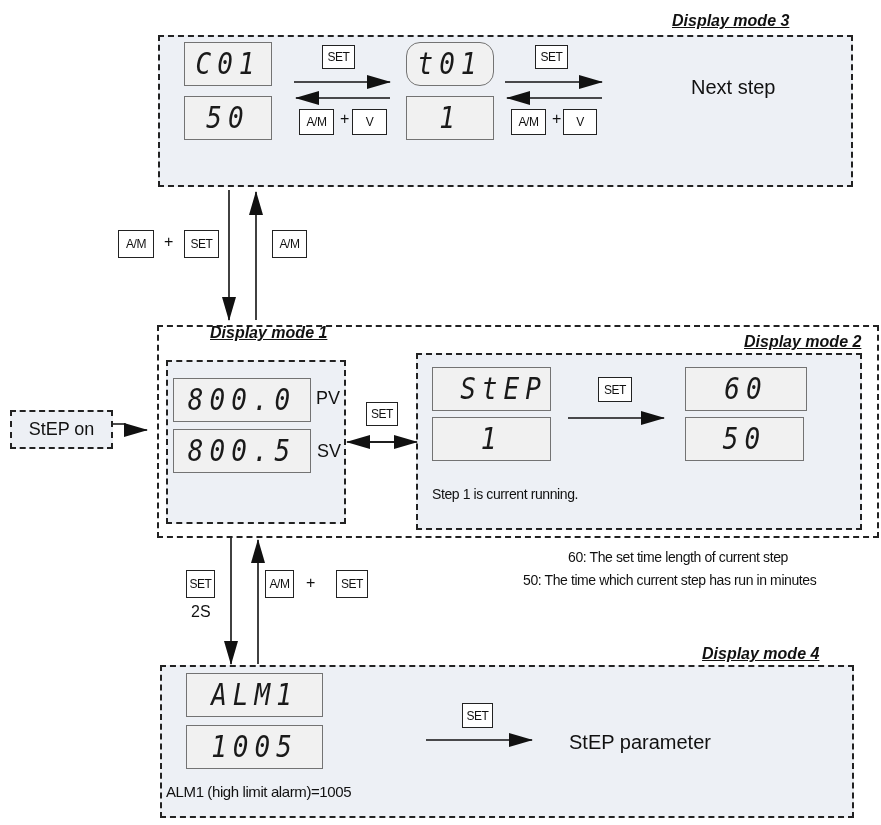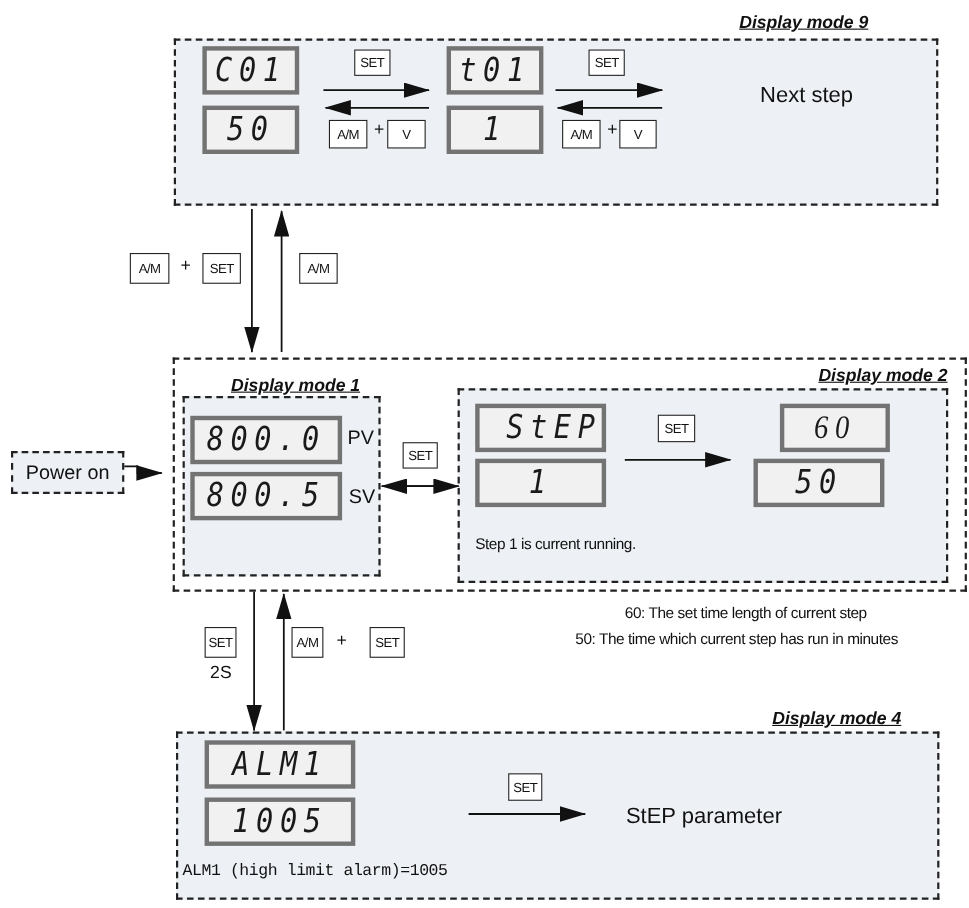--- a/index.html
+++ b/index.html
@@ -2,76 +2,76 @@
 <html><head>
 <meta charset="utf-8">
 <style>
   html, body { margin:0; padding:0; background:#ffffff; }
   body { width:881px; height:825px; position:relative; overflow:hidden;
          font-family:"Liberation Sans", sans-serif; color:#111; }
   .panel { position:absolute; background:#edf0f5; border:2px dashed #222; box-sizing:border-box; }
   .frame { position:absolute; border:2px dashed #222; box-sizing:border-box; background:transparent; }
   .title { position:absolute; font-weight:bold; font-style:italic; text-decoration:underline;
            font-size:16px; white-space:nowrap; }
-  .lcd { position:absolute; background:#f1f1f1; border:4px solid #737373; box-sizing:border-box;
+  .lcd { position:absolute; background:#f1f1f1; border:1px solid #737373; box-sizing:border-box;
          font-family:"DejaVu Sans Mono", monospace; font-style:italic; font-size:26px;
          letter-spacing:6px; display:flex; align-items:center; justify-content:center;
          color:#1a1a1a; font-weight:normal; transform-origin:center; }
   .lcd span { display:inline-block; transform:scaleY(1.15); }
   .key { position:absolute; background:#fff; border:1.5px solid #222; box-sizing:border-box;
          font-size:12px; display:flex; align-items:center; justify-content:center;
          letter-spacing:-0.5px; }
   .plus { position:absolute; font-size:16px; }
   .txt { position:absolute; white-space:nowrap; }
   svg.arrows { position:absolute; left:0; top:0; }
 </style>
 </head>
 <body>
 
-<div class="title" style="left:672px; top:12px;">Display mode 9</div>
+<div class="title" style="left:672px; top:12px;">Display mode 3</div>
 <div class="panel" style="left:158px; top:35px; width:695px; height:152px;"></div>
 
 <div class="lcd" style="left:184px; top:42px; width:88px; height:44px;">
     <span>C01</span>
   </div>
 <div class="lcd" style="left:184px; top:96px; width:88px; height:44px;">
     <span>50</span>
   </div>
 
 <div class="key" style="left:322px; top:45px; width:33px; height:24px;">SET</div>
 <div class="key" style="left:299px; top:109px; width:35px; height:26px;">A/M</div>
 <div class="plus" style="left:340px; top:110px;">+</div>
 <div class="key" style="left:352px; top:109px; width:35px; height:26px;">V</div>
 
-<div class="lcd" style="left:406px; top:42px; width:88px; height:44px;">
+<div class="lcd" style="left:406px; top:42px; width:88px; height:44px;border-radius:14px;">
     <span>t01</span>
   </div>
 <div class="lcd" style="left:406px; top:96px; width:88px; height:44px;">
     <span>1</span>
   </div>
 
 <div class="key" style="left:535px; top:45px; width:33px; height:24px;">SET</div>
 <div class="key" style="left:511px; top:109px; width:35px; height:26px;">A/M</div>
 <div class="plus" style="left:552px; top:110px;">+</div>
 <div class="key" style="left:563px; top:109px; width:34px; height:26px;">V</div>
 
 <div class="txt" style="left:691px; top:76px; font-size:20px;">Next step</div>
 
 <div class="key" style="left:118px; top:230px; width:36px; height:28px;">A/M</div>
 <div class="plus" style="left:164px; top:233px;">+</div>
 <div class="key" style="left:184px; top:230px; width:35px; height:28px;">SET</div>
 <div class="key" style="left:272px; top:230px; width:35px; height:28px;">A/M</div>
 
 <div class="panel" style="left:10px; top:410px; width:103px; height:39px; display:flex; align-items:center; justify-content:center; font-size:18px;">
-    <span>Power on</span>
+    <span>StEP on</span>
   </div>
 
 <div class="frame" style="left:157px; top:325px; width:722px; height:213px;"></div>
 
-<div class="title" style="left:210px; top:342px;">Display mode 1</div>
+<div class="title" style="left:210px; top:324px;">Display mode 1</div>
 <div class="panel" style="left:166px; top:360px; width:180px; height:164px;"></div>
 <div class="lcd" style="left:173px; top:378px; width:138px; height:44px;">
     <span>800.0</span>
   </div>
 <div class="txt" style="left:316px; top:388px; font-size:18px;">PV</div>
 <div class="lcd" style="left:173px; top:429px; width:138px; height:44px;">
     <span>800.5</span>
   </div>
 <div class="txt" style="left:317px; top:441px; font-size:18px;">SV</div>
 
@@ -79,21 +79,21 @@
 
 <div class="title" style="left:730px; top:333px;margin-left:14px;">Display mode 2</div>
 <div class="panel" style="left:416px; top:353px; width:446px; height:177px;"></div>
 <div class="lcd" style="left:432px; top:367px; width:119px; height:44px;padding-left:24px;">
     <span>StEP</span>
   </div>
 <div class="lcd" style="left:432px; top:417px; width:119px; height:44px;">
     <span>1</span>
   </div>
 <div class="key" style="left:598px; top:377px; width:34px; height:25px;">SET</div>
-<div class="lcd" style="left:709px; top:367px; width:100px; height:44px;font-family:Liberation Serif, serif;">
+<div class="lcd" style="left:685px; top:367px; width:122px; height:44px;">
     <span>60</span>
   </div>
 <div class="lcd" style="left:685px; top:417px; width:119px; height:44px;">
     <span>50</span>
   </div>
 <div class="txt" style="left:432px; top:486px; font-size:14px; letter-spacing:-0.4px;">Step 1 is current running.</div>
 
 <div class="txt" style="left:568px; top:549px; font-size:14px; letter-spacing:-0.4px;">60: The set time length of current step</div>
 <div class="txt" style="left:523px; top:572px; font-size:14px; letter-spacing:-0.4px; width:358px; overflow:hidden;">50: The time which current step has run in minutes</div>
 
@@ -106,21 +106,21 @@
 <div class="title" style="left:702px; top:645px;">Display mode 4</div>
 <div class="panel" style="left:160px; top:665px; width:694px; height:153px;"></div>
 <div class="lcd" style="left:186px; top:673px; width:137px; height:44px;">
     <span>ALM1</span>
   </div>
 <div class="lcd" style="left:186px; top:725px; width:137px; height:44px;">
     <span>1005</span>
   </div>
 <div class="key" style="left:462px; top:703px; width:31px; height:25px;">SET</div>
 <div class="txt" style="left:569px; top:731px; font-size:20px;">StEP parameter</div>
-<div class="txt" style="left:166px; top:783px; font-size:15px; letter-spacing:-0.4px;font-family:Liberation Mono, monospace;">ALM1 (high limit alarm)=1005</div>
+<div class="txt" style="left:166px; top:783px; font-size:15px; letter-spacing:-0.4px;">ALM1 (high limit alarm)=1005</div>
 
 <svg class="arrows" width="881" height="825">
   <defs>
     <marker id="ah" markerWidth="10" markerHeight="8" refX="9" refY="4" orient="auto" markerUnits="userSpaceOnUse">
       <path d="M0,0 L10,4 L0,8 Z" fill="#111"></path>
     </marker>
     <marker id="ahL" markerWidth="24" markerHeight="14" refX="23" refY="7" orient="auto" markerUnits="userSpaceOnUse">
       <path d="M0,0 L24,7 L0,14 Z" fill="#111"></path>
     </marker>
   </defs>

